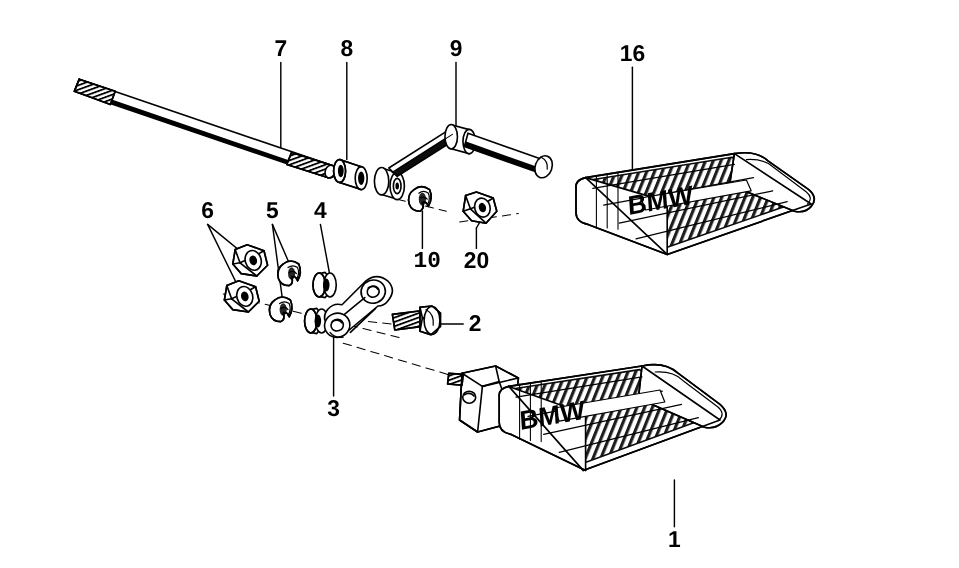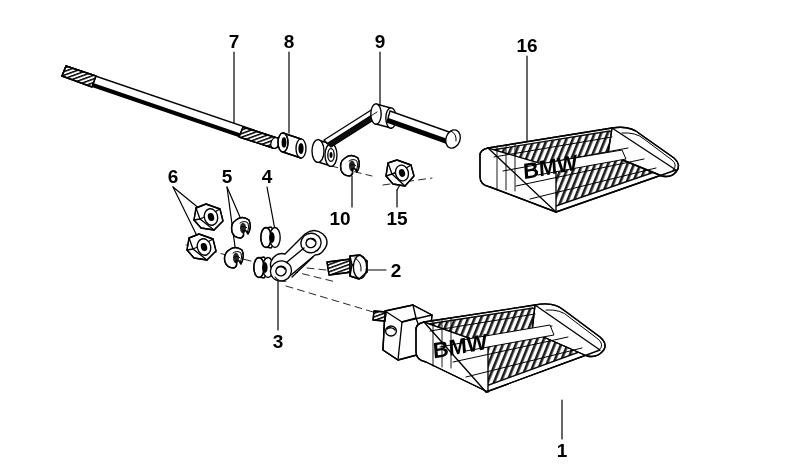--- a/index.html
+++ b/index.html
@@ -300,19 +300,19 @@
     </g>
   </svg>
 
   <div class="callout-num" style="left:234px;top:41px;">7</div>
   <div class="callout-num" style="left:289px;top:41px;">8</div>
   <div class="callout-num" style="left:380px;top:41px;">9</div>
   <div class="callout-num" style="left:527px;top:45px;">16</div>
   <div class="callout-num" style="left:173px;top:176px;">6</div>
   <div class="callout-num" style="left:227px;top:176px;">5</div>
   <div class="callout-num" style="left:267px;top:176px;">4</div>
-  <div class="callout-num" style="left:340px;top:218px;">10</div>
-  <div class="callout-num" style="left:397px;top:218px;">15</div>
+  <div class="callout-num" style="left:356px;top:218px;font-family:Liberation Mono, monospace;">10</div>
+  <div class="callout-num" style="left:397px;top:218px;">20</div>
   <div class="callout-num" style="left:396px;top:270px;">2</div>
   <div class="callout-num" style="left:278px;top:341px;">3</div>
   <div class="callout-num" style="left:562px;top:450px;">1</div>
 
 </div>
 
 </body></html>

